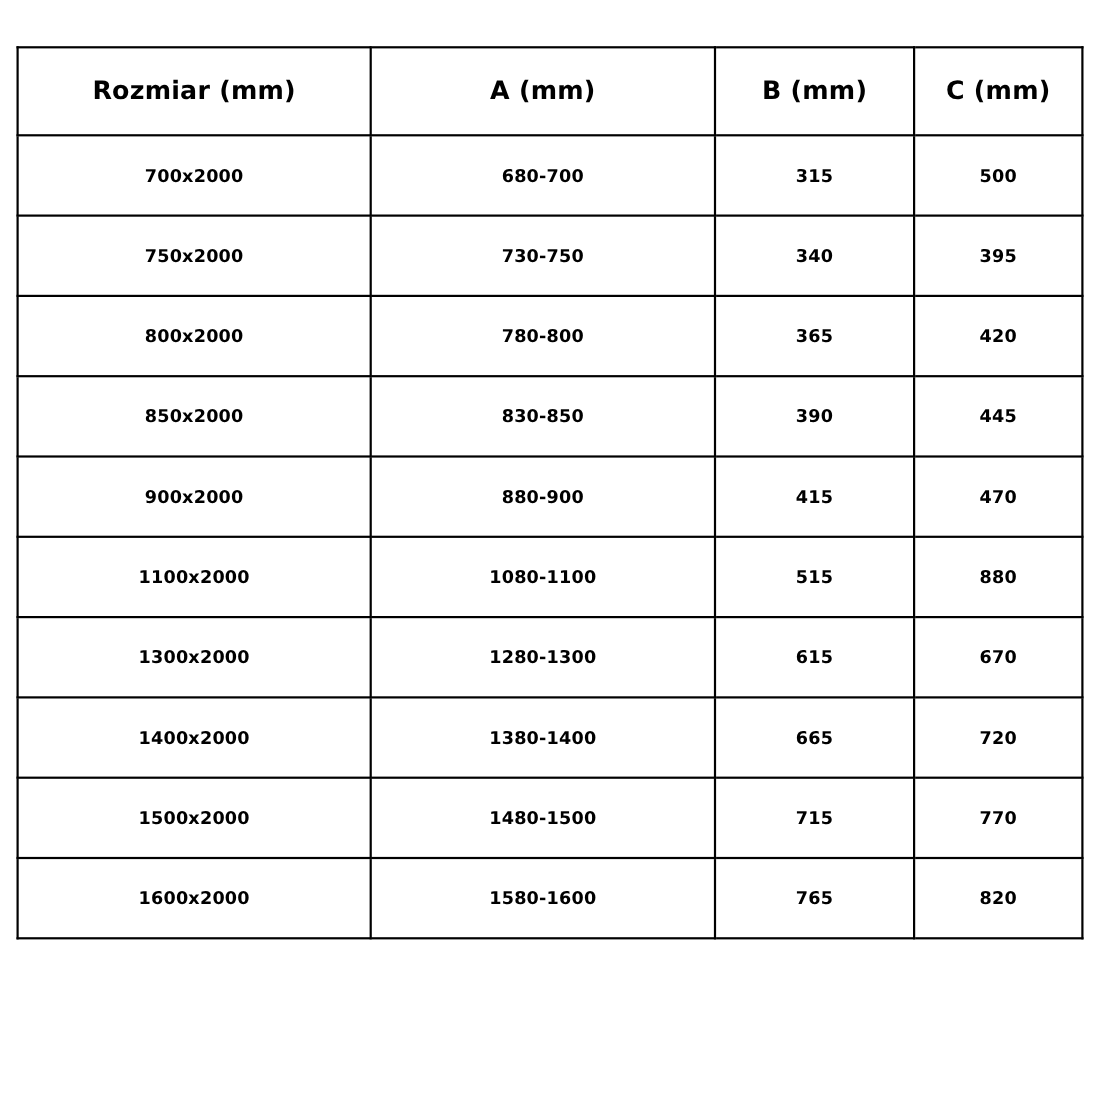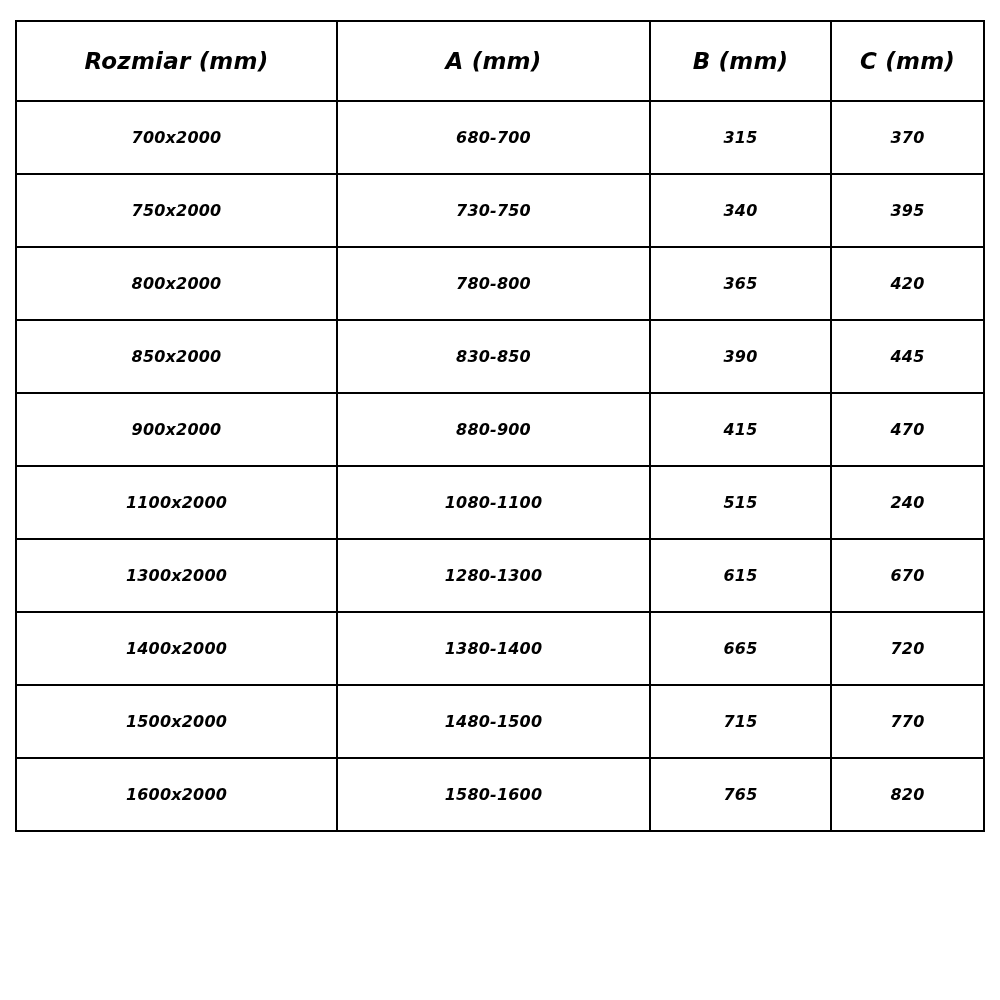--- a/index.html
+++ b/index.html
@@ -19,23 +19,22 @@
     height: 1000px;
     box-sizing: border-box;
     display: flex;
     align-items: flex-start;
     justify-content: center;
   }
   table.size-table {
     border-collapse: collapse;
     table-layout: fixed;
     width: 968px;
-    margin-top: 20px;
+    margin-top: 42px;
     margin-left: 0;
-    font-style: italic;
   }
   table.size-table col.c0 { width: 321px; }
   table.size-table col.c1 { width: 313px; }
   table.size-table col.c2 { width: 181px; }
   table.size-table col.c3 { width: 153px; }
 
   table.size-table th,
   table.size-table td {
     border: 2px solid #000000;
     text-align: center;
@@ -75,21 +74,21 @@
         <th>A (mm)</th>
         <th>B (mm)</th>
         <th>C (mm)</th>
       </tr>
     </thead>
     <tbody>
       <tr>
         <td>700x2000</td>
         <td>680-700</td>
         <td>315</td>
-        <td>370</td>
+        <td>500</td>
       </tr>
       <tr>
         <td>750x2000</td>
         <td>730-750</td>
         <td>340</td>
         <td>395</td>
       </tr>
       <tr>
         <td>800x2000</td>
         <td>780-800</td>
@@ -105,21 +104,21 @@
       <tr>
         <td>900x2000</td>
         <td>880-900</td>
         <td>415</td>
         <td>470</td>
       </tr>
       <tr>
         <td>1100x2000</td>
         <td>1080-1100</td>
         <td>515</td>
-        <td>240</td>
+        <td>880</td>
       </tr>
       <tr>
         <td>1300x2000</td>
         <td>1280-1300</td>
         <td>615</td>
         <td>670</td>
       </tr>
       <tr>
         <td>1400x2000</td>
         <td>1380-1400</td>

